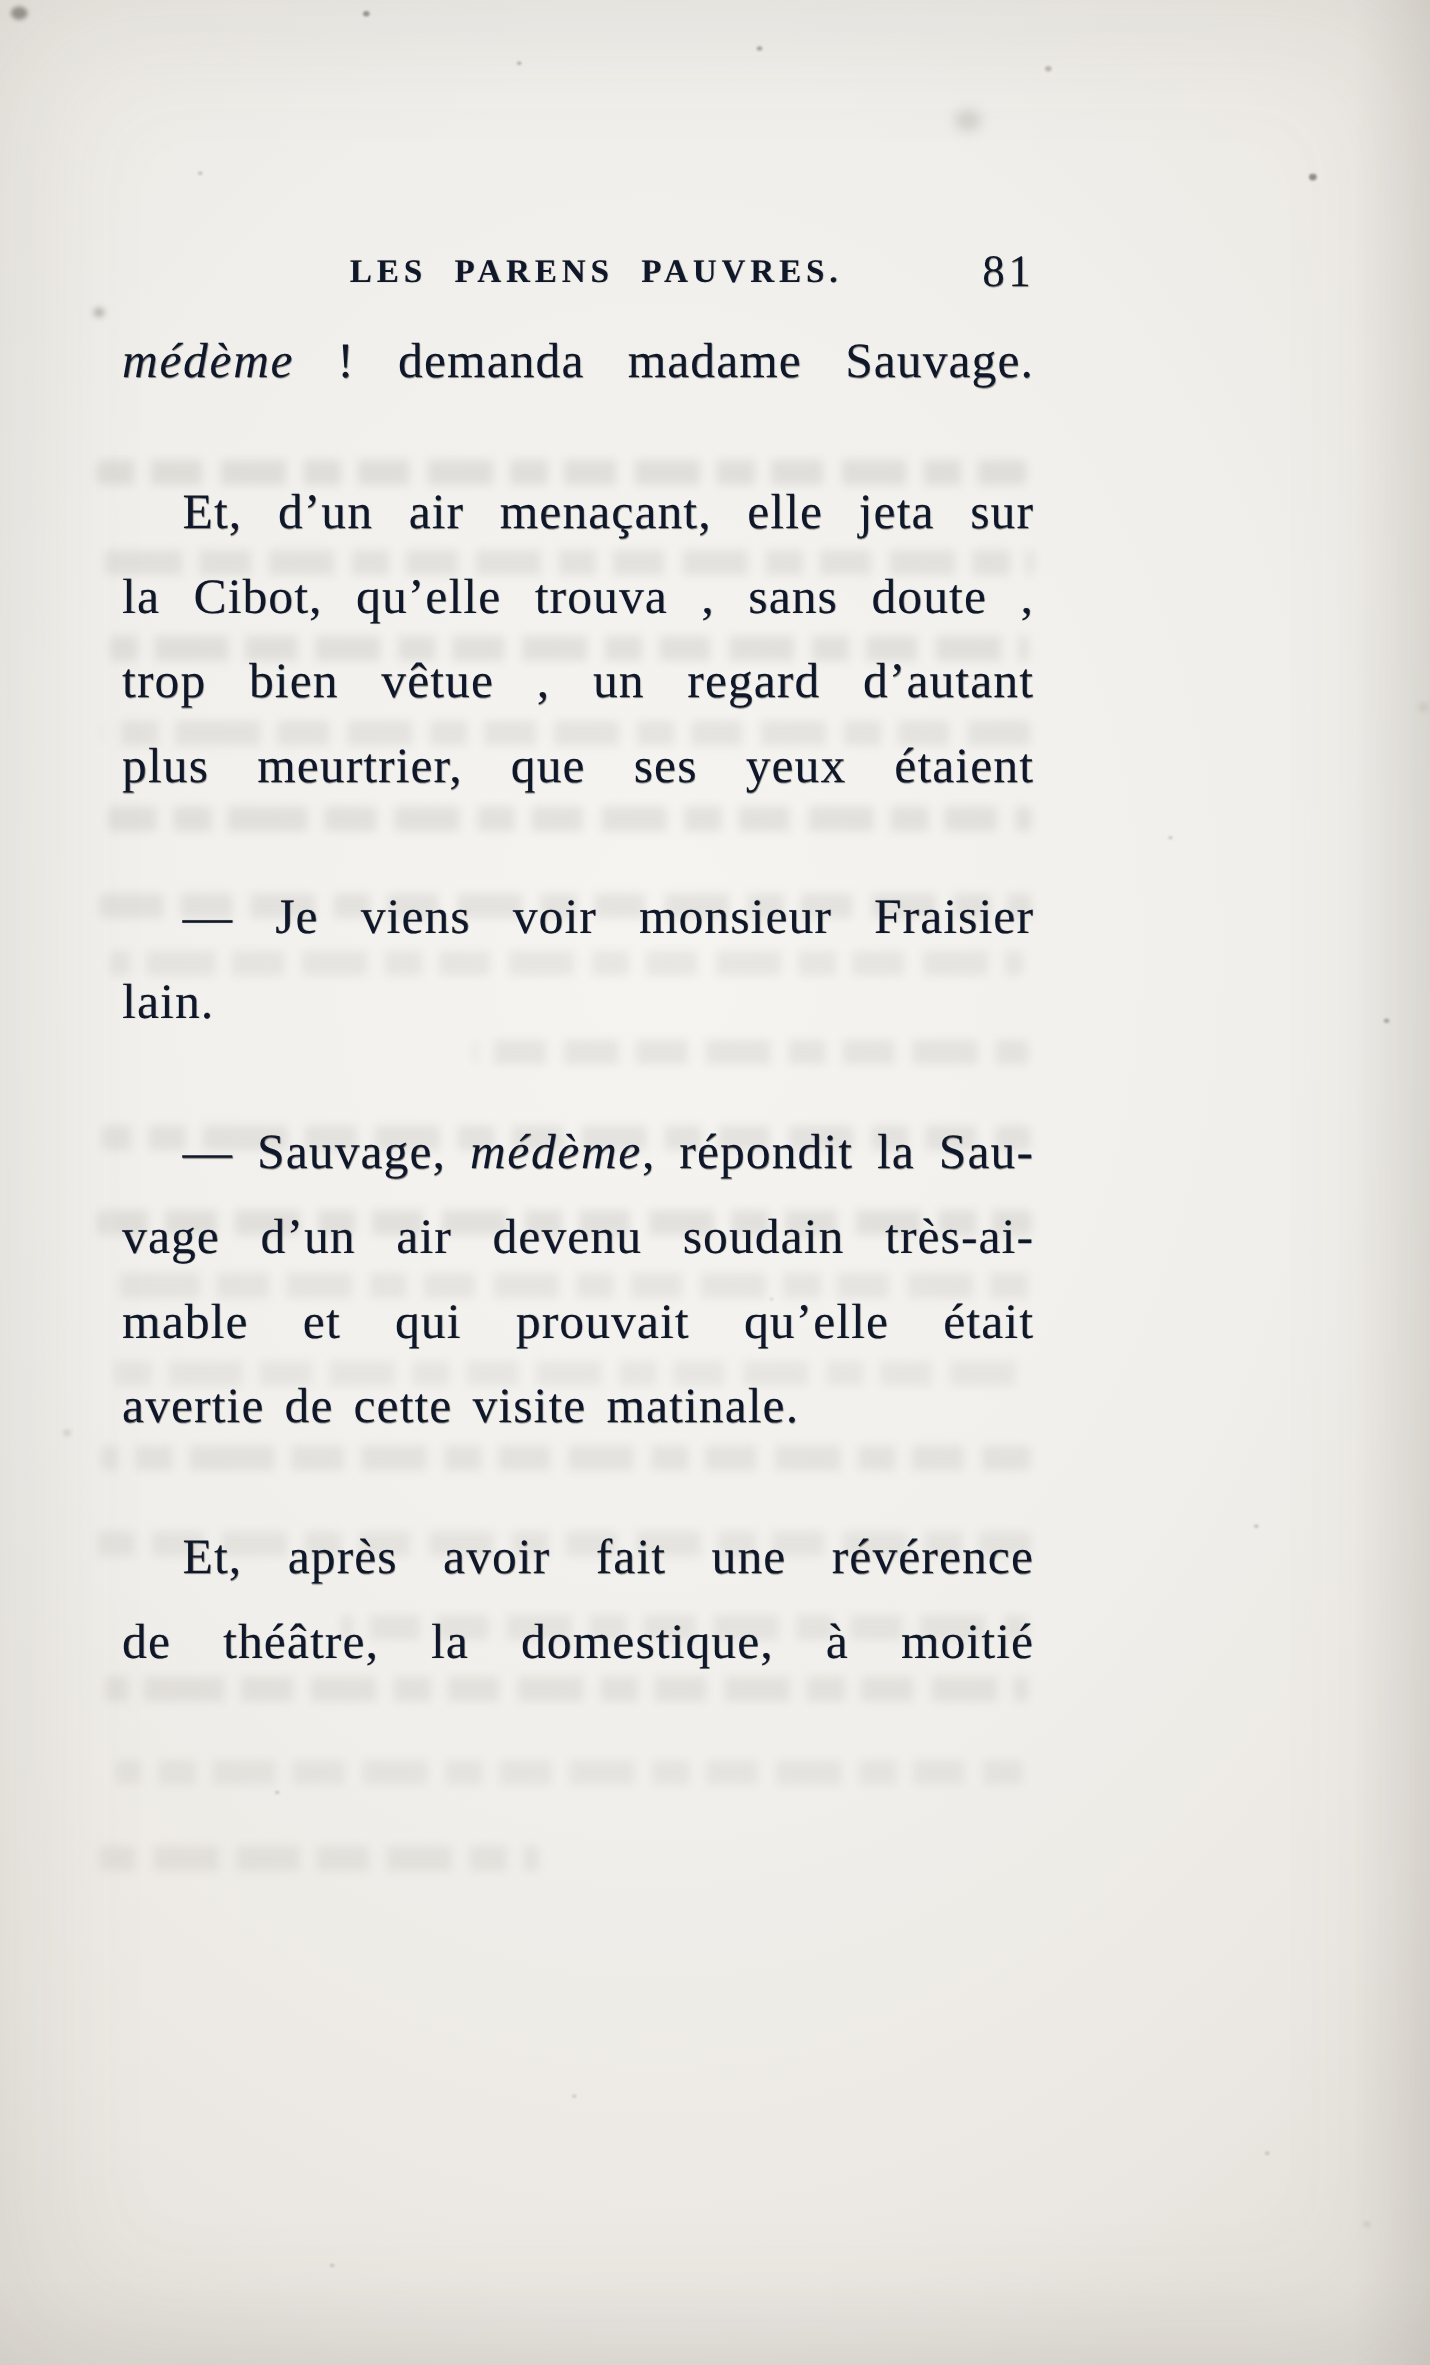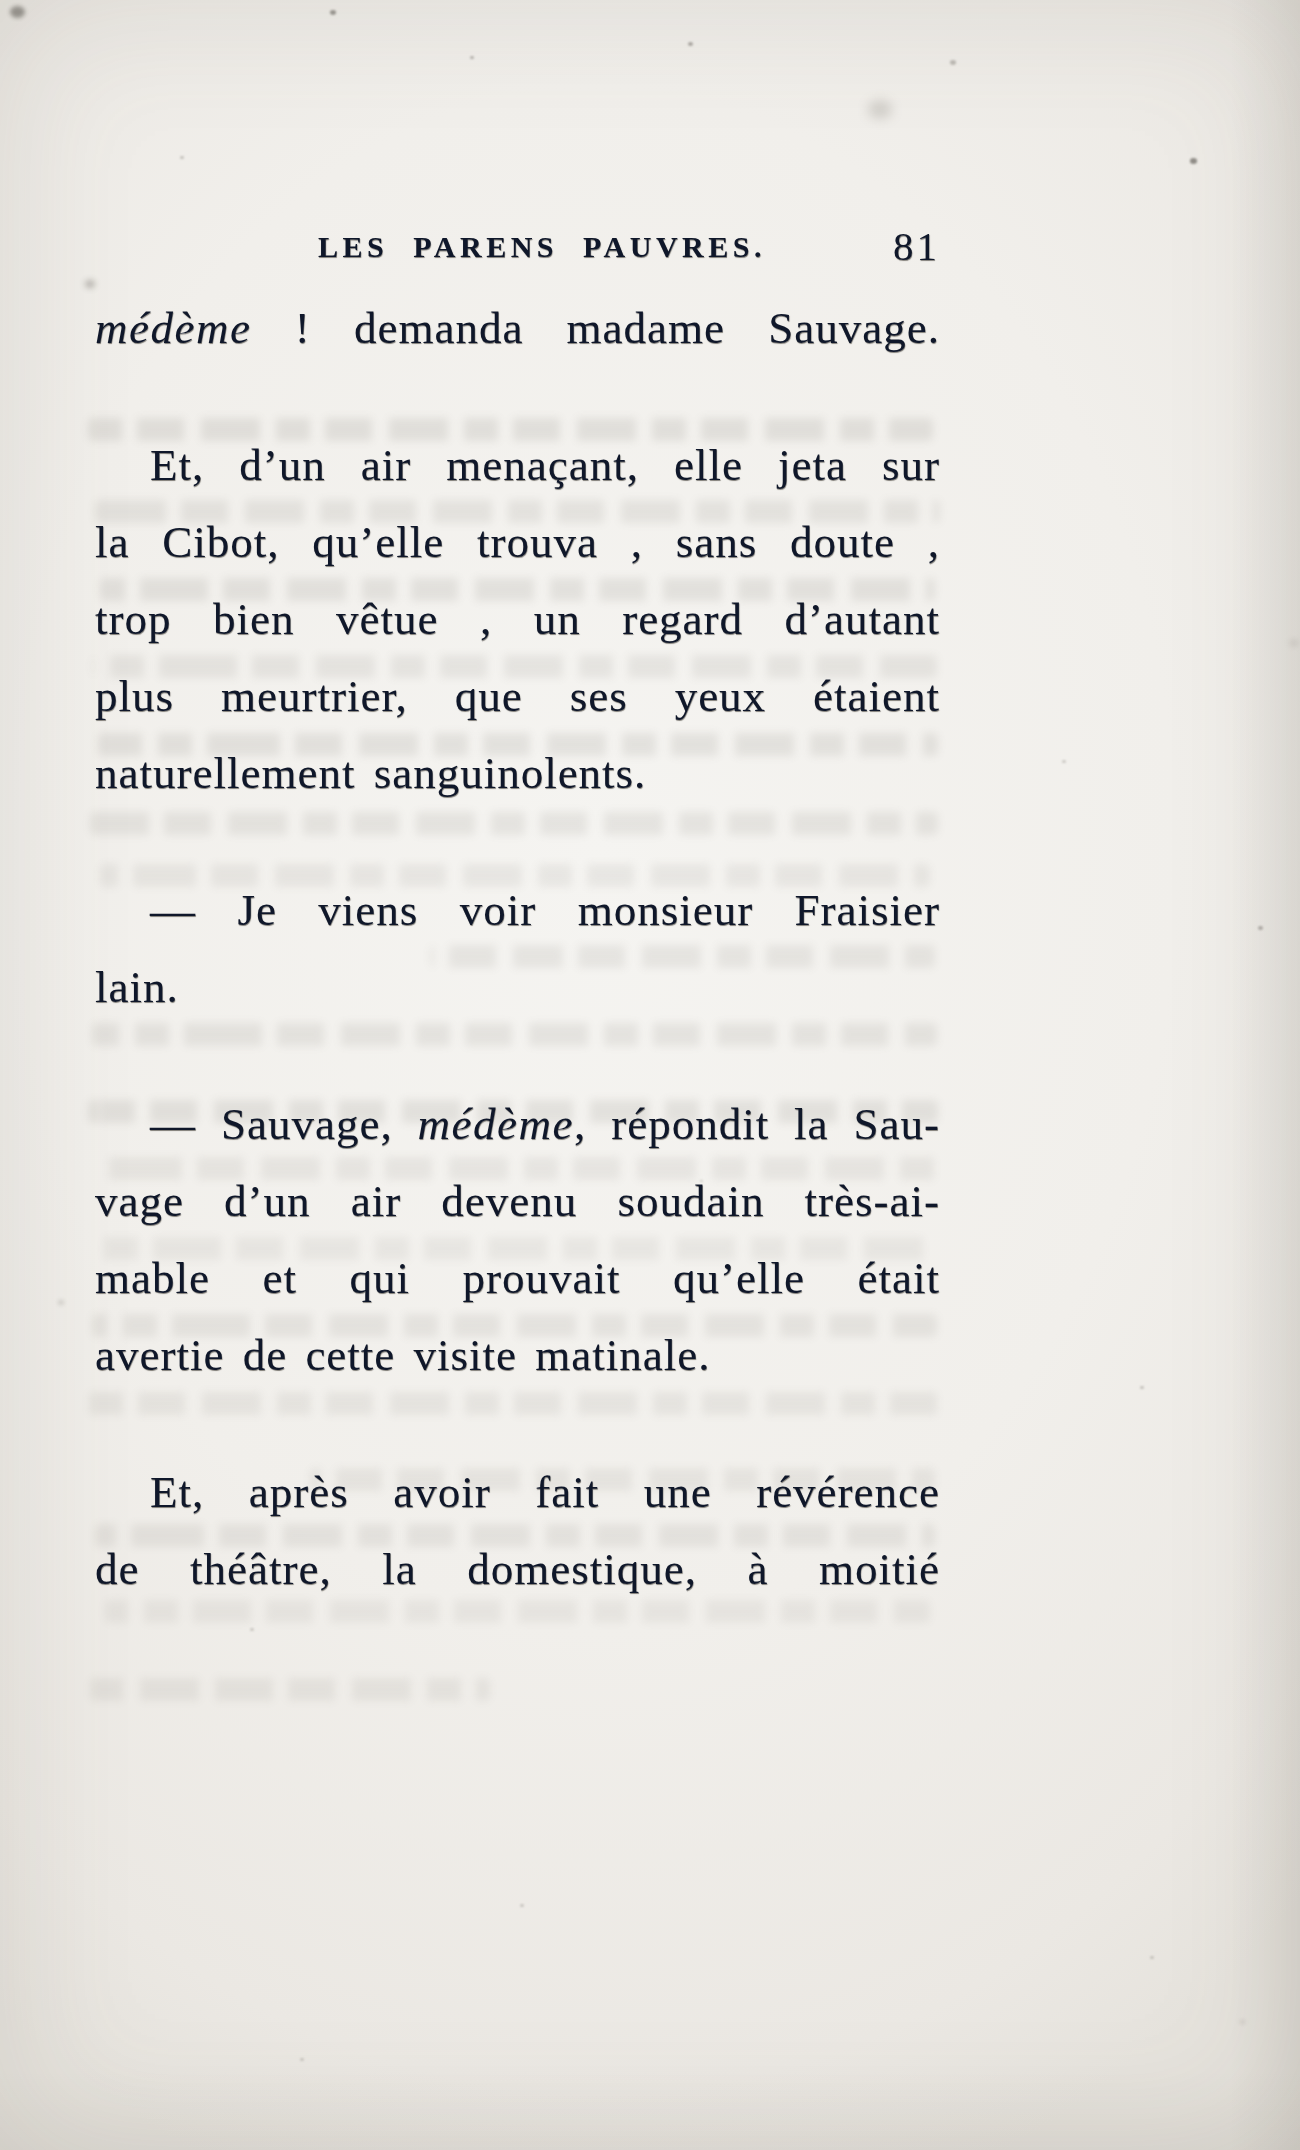--- a/index.html
+++ b/index.html
@@ -44,21 +44,21 @@
     position: absolute; left: 881px; top: 222px;
     font-size: 41px; letter-spacing: 3px; margin-left: 12px;
   }
 
   
   .text-column {
     position: absolute; left: 95px; top: 290px; width: 845px;
     font-size: 45px; line-height: 77px;
     letter-spacing: 1px; word-spacing: 6px;
   }
-  .para { margin: 0 0 60px 0; }
+  .para { margin: 0 0 60px 16px; }
   .para.indent .line:first-child { text-indent: 55px; }
   .line { white-space: normal; }
   .line.just { text-align: justify; text-align-last: justify; text-justify: inter-word; }
   .line.endline { text-align: left; text-align-last: left; }
   .it { font-style: italic; letter-spacing: 1.5px; }
 
   
   .ghost {
     position: absolute; height: 23px; border-radius: 5px;
     filter: blur(4.5px);
@@ -127,21 +127,20 @@
 
 <div class="text-column ink" id="text-column">
     <div class="para">
       <div class="line just"><span class="it">médème</span><span> ! demanda madame Sauvage.</span></div>
     </div>
     <div class="para indent">
       <div class="line just"><span>Et, d’un air menaçant, elle jeta sur</span></div>
       <div class="line just"><span>la Cibot, qu’elle trouva , sans doute ,</span></div>
       <div class="line just"><span>trop bien vêtue , un regard d’autant</span></div>
       <div class="line just"><span>plus meurtrier, que ses yeux étaient</span></div>
-      <div class="line endline"><span>naturellement sanguinolents.</span></div>
     </div>
     <div class="para indent">
       <div class="line just"><span>— Je viens voir monsieur Fraisier</span></div>
       <div class="line endline"><span>lain.</span></div>
     </div>
     <div class="para indent">
       <div class="line just"><span>— Sauvage, </span><span class="it">médème</span><span>, répondit la Sau-</span></div>
       <div class="line just"><span>vage d’un air devenu soudain très-ai-</span></div>
       <div class="line just"><span>mable et qui prouvait qu’elle était</span></div>
       <div class="line endline"><span>avertie de cette visite matinale.</span></div>

